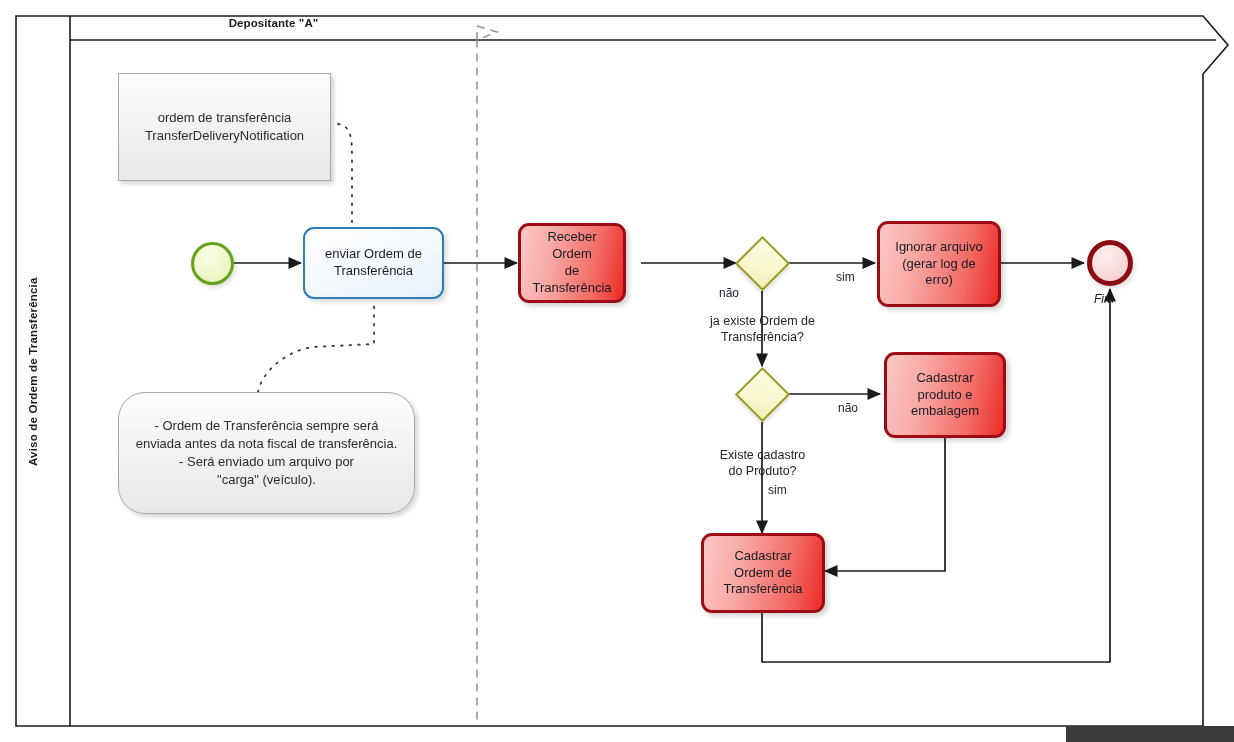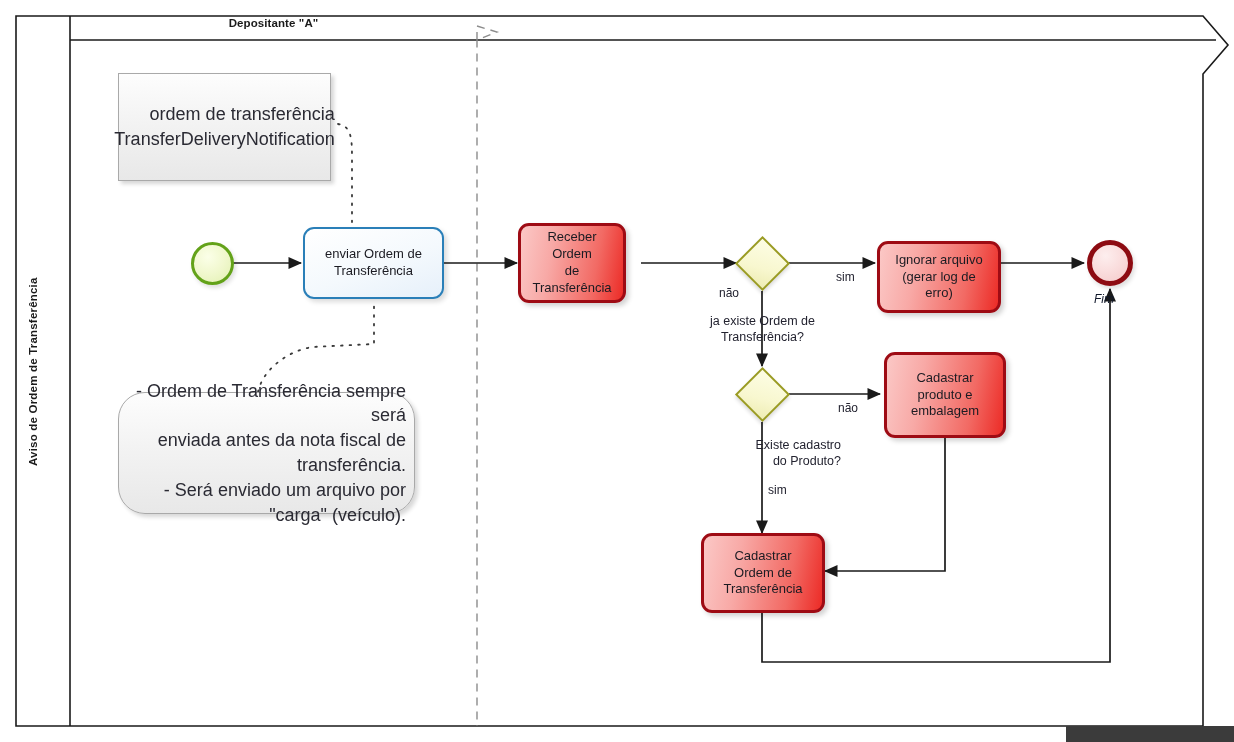--- a/index.html
+++ b/index.html
@@ -23,22 +23,22 @@
     text-align:center;white-space:nowrap;letter-spacing:.2px;
   }
 
   
   .annot{
     position:absolute;box-sizing:border-box;
     border:1px solid #a9a9a9;
     background:linear-gradient(180deg,#fdfdfd 0%,#f3f3f3 45%,#e8e8e8 100%);
     box-shadow:3px 3px 4px rgba(0,0,0,.16);
     display:flex;align-items:center;justify-content:center;
-    text-align:right;color:#2a2a33;
-    font-size:18px;line-height:1.38;padding:4px 8px;
+    text-align:center;color:#2a2a33;
+    font-size:13px;line-height:1.38;padding:4px 8px;
   }
 
   
   .task{
     position:absolute;box-sizing:border-box;
     border-radius:11px;
     display:flex;align-items:center;justify-content:center;
     text-align:center;line-height:1.3;
     font-size:13px;color:#1b1b22;
     padding:2px 6px;
@@ -149,31 +149,31 @@
 
   <div class="event event-start" style="left:191px;top:242px;width:43px;height:43px;"></div>
 
   <div class="event event-end" style="left:1087px;top:240px;width:46px;height:46px;"></div>
   <div class="end-label" style="left:1094px;top:292px;">Fim</div>
 
   <div class="task task-blue" style="left:303px;top:227px;width:141px;height:72px;">enviar Ordem de<br>Transferência</div>
 
   <div class="task task-red" style="left:518px;top:223px;width:108px;height:80px;">Receber Ordem<br>de<br>Transferência</div>
 
-  <div class="task task-red" style="left:877px;top:221px;width:124px;height:72px;margin-top:20px;">Ignorar arquivo<br>(gerar log de<br>erro)</div>
+  <div class="task task-red" style="left:877px;top:221px;width:124px;height:86px;">Ignorar arquivo<br>(gerar log de<br>erro)</div>
 
   <div class="task task-red" style="left:884px;top:352px;width:122px;height:86px;">Cadastrar<br>produto e<br>embalagem</div>
 
   <div class="task task-red" style="left:701px;top:533px;width:124px;height:80px;">Cadastrar<br>Ordem de<br>Transferência</div>
 
   <div class="gateway" style="left:743px;top:244px;width:39px;height:39px;"></div>
   <div class="gw-label" style="left:676px;top:313px;width:173px;">ja existe Ordem de<br>Transferência?</div>
 
   <div class="gateway" style="left:743px;top:375px;width:39px;height:39px;"></div>
-  <div class="gw-label" style="left:684px;top:437px;width:157px;text-align:right;">Existe cadastro<br>do Produto?</div>
+  <div class="gw-label" style="left:684px;top:447px;width:157px;">Existe cadastro<br>do Produto?</div>
 
   <div class="edge-label" style="left:836px;top:270px;">sim</div>
   <div class="edge-label" style="left:719px;top:286px;">não</div>
   <div class="edge-label" style="left:838px;top:401px;">não</div>
   <div class="edge-label" style="left:768px;top:483px;">sim</div>
 
   <div class="bottom-bar"></div>
 
 </div>
 

